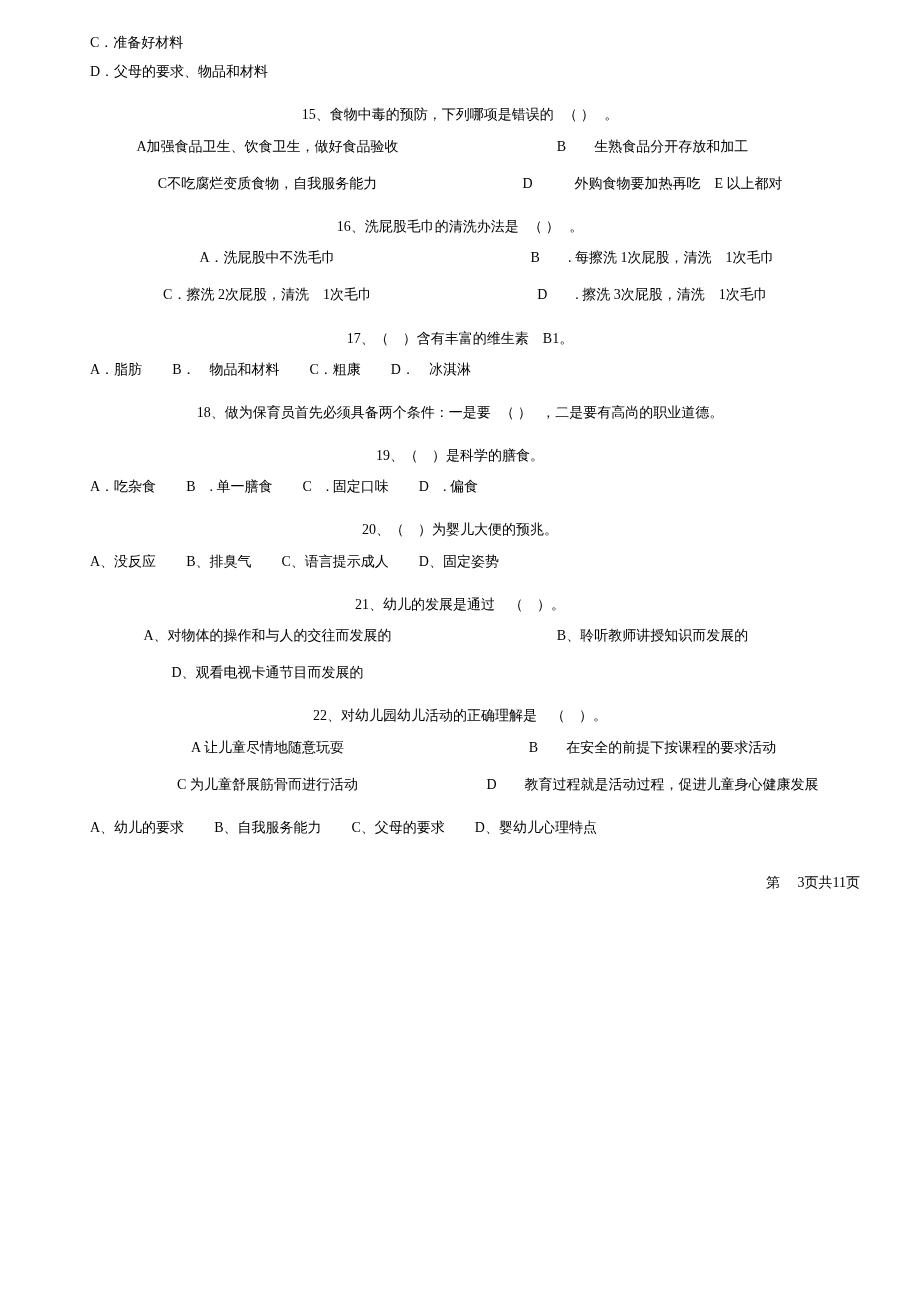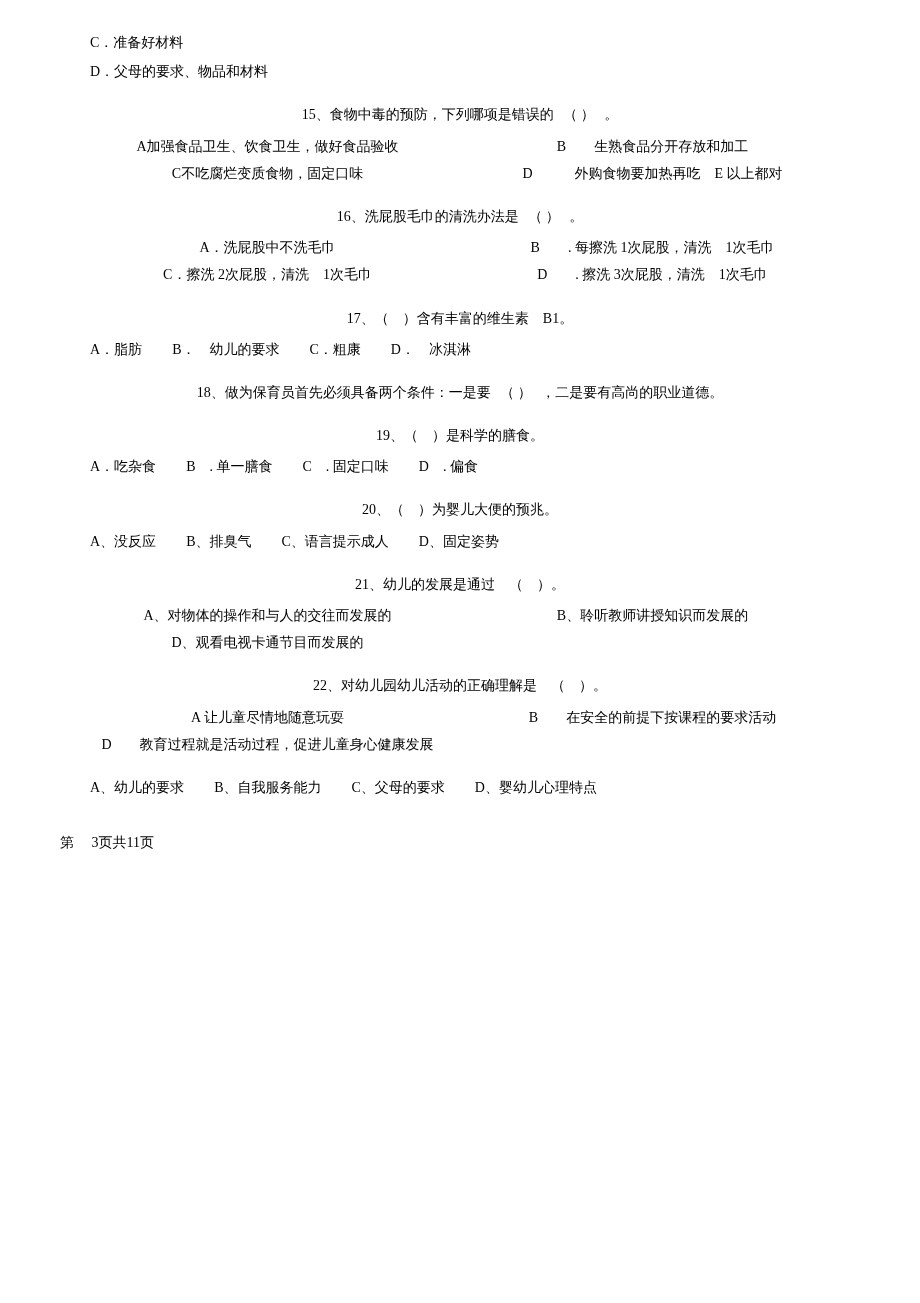--- a/index.html
+++ b/index.html
@@ -35,24 +35,24 @@
     }
     .option {
       margin-right: 30px;
       white-space: nowrap;
       font-size: 14px;
     }
     .options-two-row {
       display: grid;
       grid-template-columns: 1fr 1fr;
       margin-left: 30px;
-      gap: 2px 0;
+      gap: 12px 0;
     }
     .footer {
-      text-align: left;
+      text-align: right;
       margin-top: 30px;
       font-size: 14px;
     }
     .paren {
       margin: 0 6px;
     }
   </style>
 </head>
 <body>
 
@@ -67,21 +67,21 @@
 
 <div class="question-block">
   <div class="question-title">
     <span>15、食物中毒的预防，下列哪项是错误的</span>
     <span class="paren">（ ）</span>
     <span>。</span>
   </div>
   <div class="options-two-row">
     <span class="option">A加强食品卫生、饮食卫生，做好食品验收</span>
     <span class="option">B　　生熟食品分开存放和加工</span>
-    <span class="option">C不吃腐烂变质食物，固定口味</span>
+    <span class="option">C不吃腐烂变质食物，自我服务能力</span>
     <span class="option">D　　　外购食物要加热再吃　E 以上都对</span>
   </div>
 </div>
 
 <div class="question-block">
   <div class="question-title">
     <span>16、洗屁股毛巾的清洗办法是</span>
     <span class="paren">（ ）</span>
     <span>。</span>
   </div>
@@ -92,21 +92,21 @@
     <span class="option">D　　. 擦洗 3次屁股，清洗　1次毛巾</span>
   </div>
 </div>
 
 <div class="question-block">
   <div class="question-title">
     <span>17、（　）含有丰富的维生素　B1。</span>
   </div>
   <div class="options-row">
     <span class="option">A．脂肪</span>
-    <span class="option">B．　幼儿的要求</span>
+    <span class="option">B．　物品和材料</span>
     <span class="option">C．粗康</span>
     <span class="option">D．　冰淇淋</span>
   </div>
 </div>
 
 <div class="question-block">
   <div class="question-title">
     <span>18、做为保育员首先必须具备两个条件：一是要</span>
     <span class="paren">（ ）</span>
     <span>，二是要有高尚的职业道德。</span>
@@ -148,20 +148,21 @@
   </div>
 </div>
 
 <div class="question-block">
   <div class="question-title">
     <span>22、对幼儿园幼儿活动的正确理解是　（　）。</span>
   </div>
   <div class="options-two-row">
     <span class="option">A 让儿童尽情地随意玩耍</span>
     <span class="option">B　　在安全的前提下按课程的要求活动</span>
+    <span class="option">C 为儿童舒展筋骨而进行活动</span>
     <span class="option">D　　教育过程就是活动过程，促进儿童身心健康发展</span>
   </div>
 </div>
 
 <div class="question-block">
   <div class="options-row">
     <span class="option">A、幼儿的要求</span>
     <span class="option">B、自我服务能力</span>
     <span class="option">C、父母的要求</span>
     <span class="option">D、婴幼儿心理特点</span>

